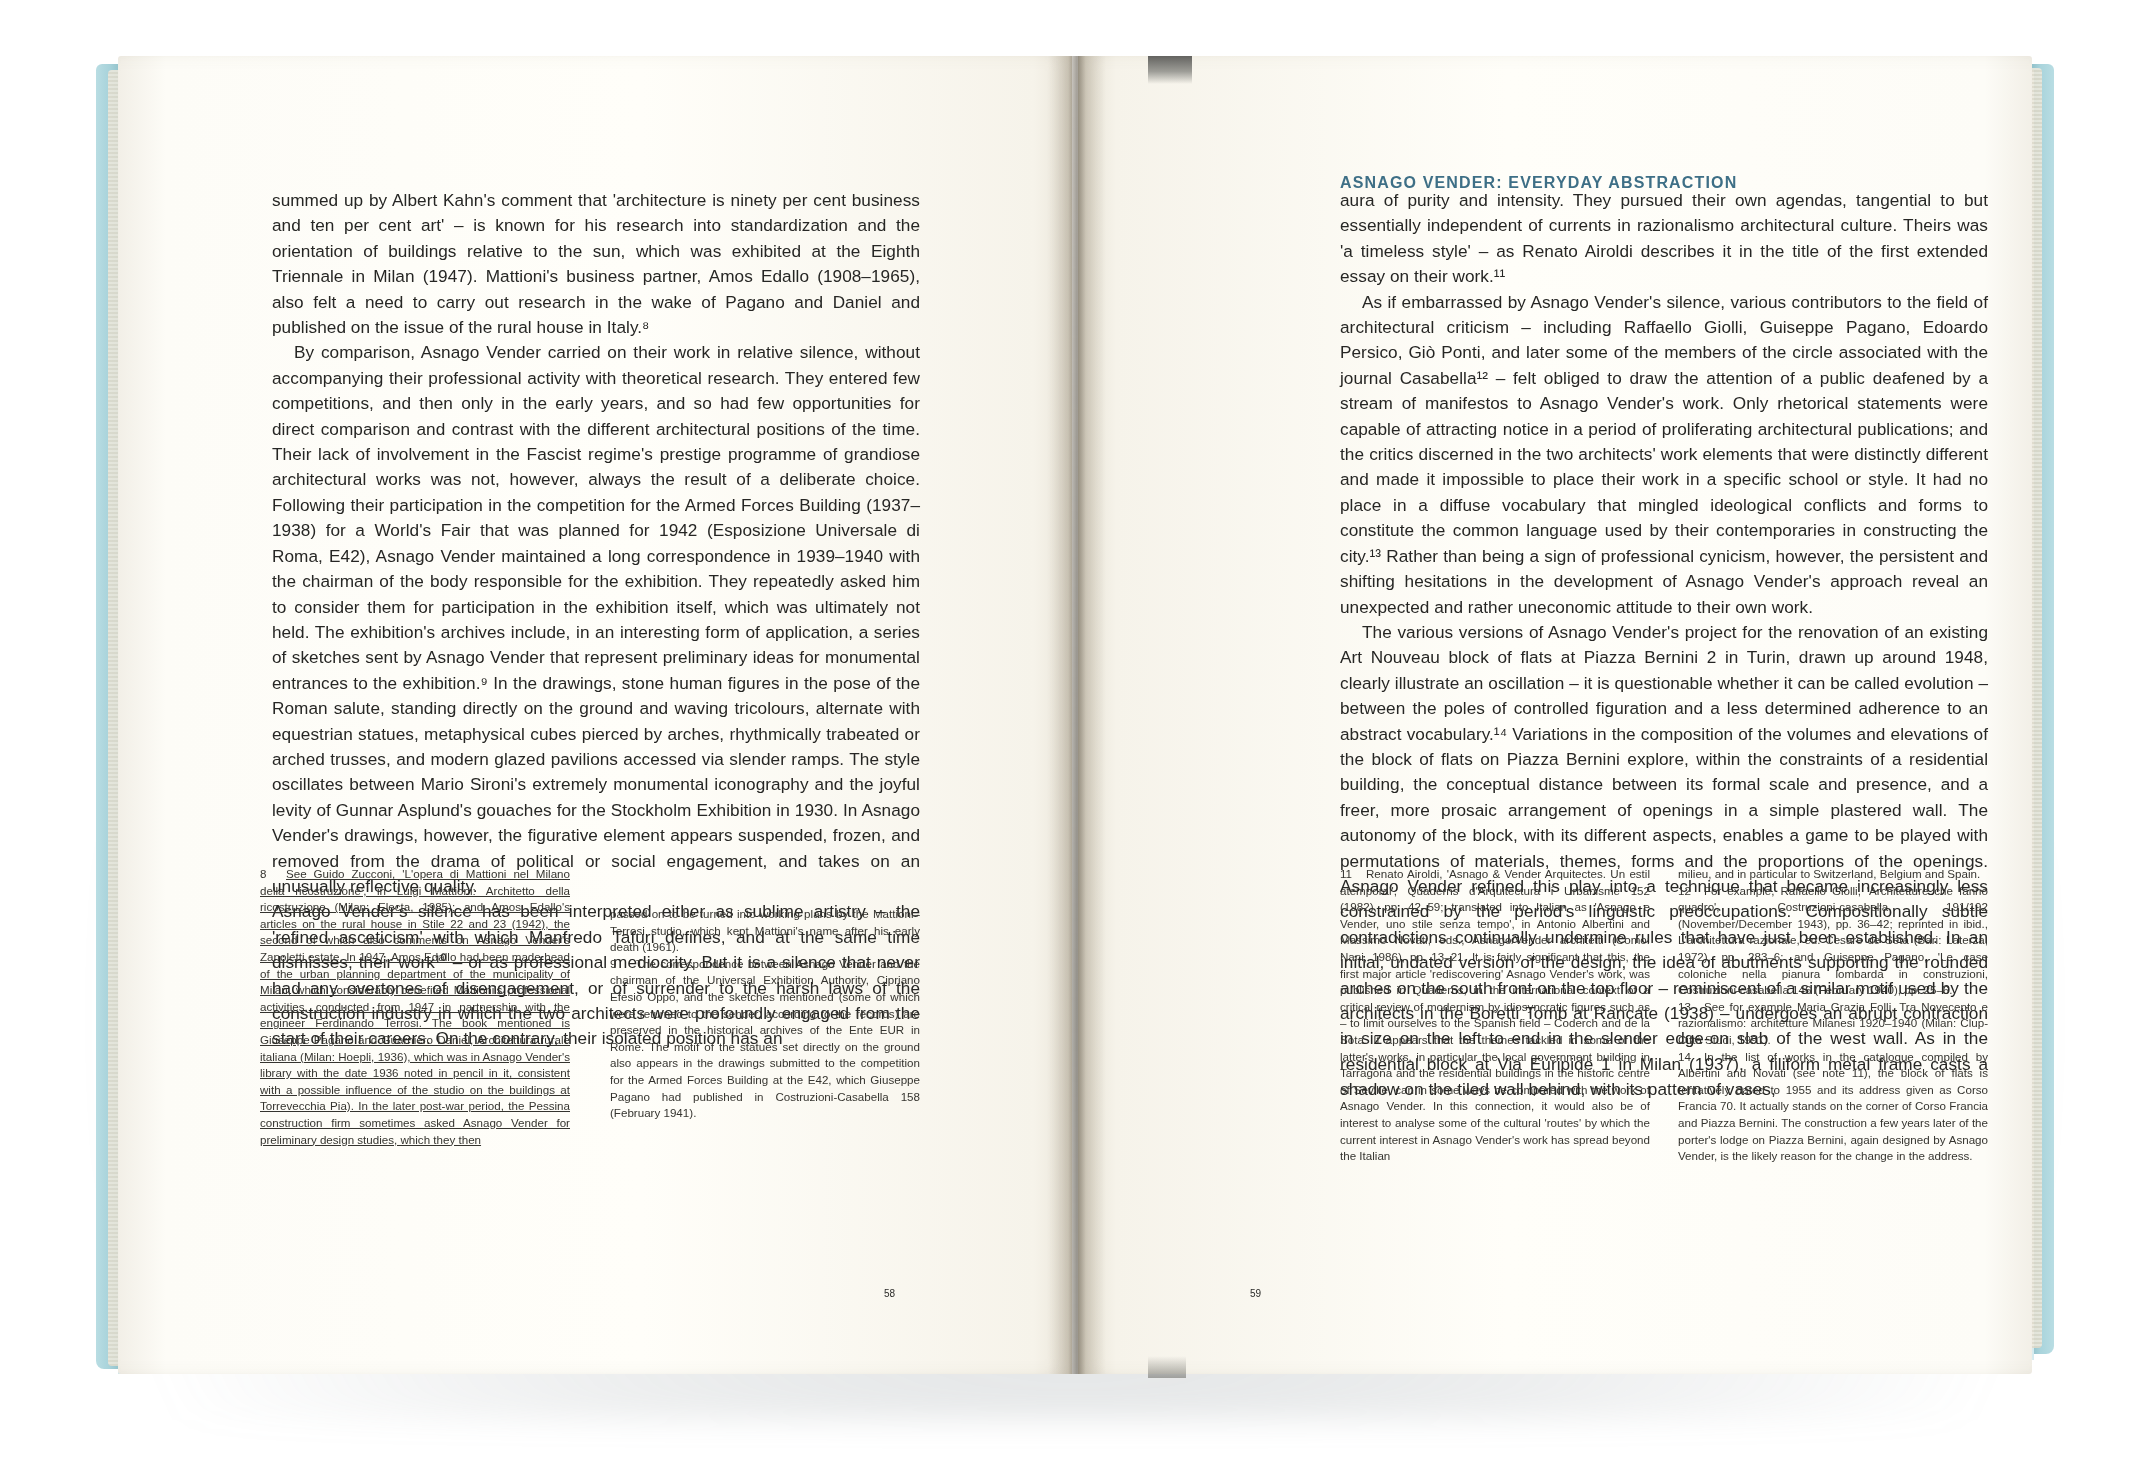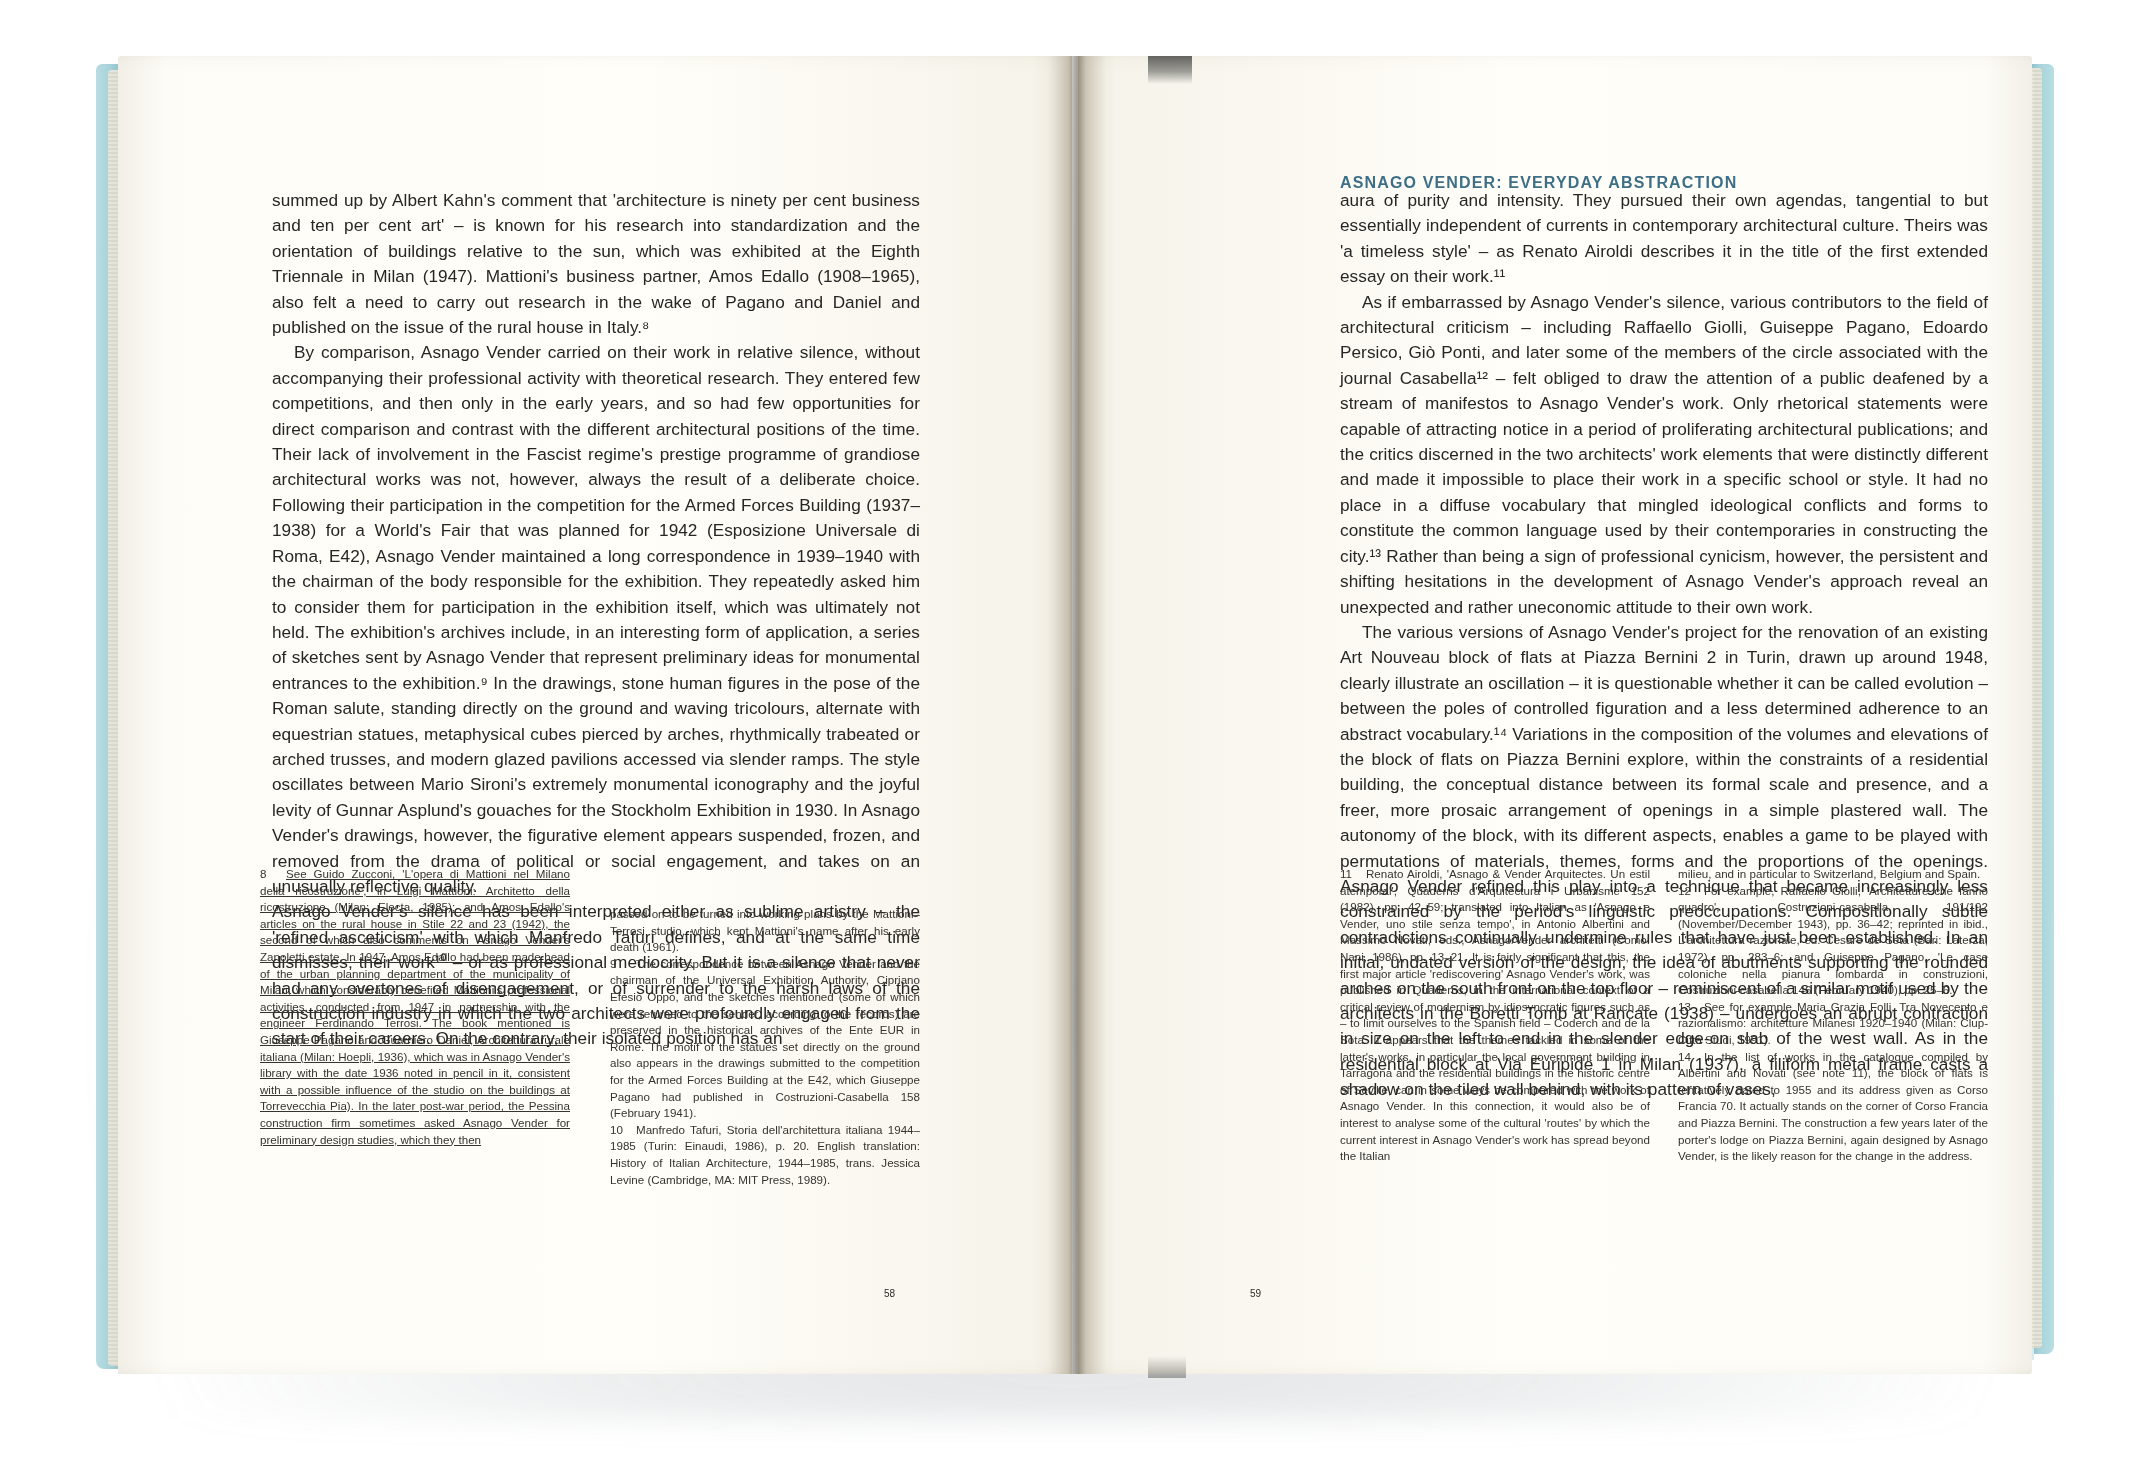--- a/index.html
+++ b/index.html
@@ -233,34 +233,31 @@
         </p>
       </div>
 
       <div class="notes" style="left: 492px; top: 810px; width: 310px; margin-top: 40px;">
         <p class="note">
           <span>passed on to be turned into working plans by the Mattioni–Terrosi studio, which kept Mattioni's name after his early death (1961).</span>
         </p>
         <p class="note">
           <span class="num">9</span><span>The correspondence between Asnago Vender and the chairman of the Universal Exhibition Authority, Cipriano Efesio Oppo, and the sketches mentioned (some of which were returned to the sender, according to the records) are preserved in the historical archives of the Ente EUR in Rome. The motif of the statues set directly on the ground also appears in the drawings submitted to the competition for the Armed Forces Building at the E42, which Giuseppe Pagano had published in Costruzioni-Casabella 158 (February 1941).</span>
         </p>
-        <p class="note">
-          <span class="num">10</span><span>Manfredo Tafuri, Storia dell'architettura italiana 1944–1985 (Turin: Einaudi, 1986), p. 20. English translation: History of Italian Architecture, 1944–1985, trans. Jessica Levine (Cambridge, MA: MIT Press, 1989).</span>
-        </p>
       </div>
 
       <div class="folio" style="left: 766px; top: 1232px;">58</div>
     </div>
 
     <div class="page right">
 
       <div class="running-head">ASNAGO VENDER: EVERYDAY ABSTRACTION</div>
 
       <div class="bodycol" style="left: 262px; top: 132px; width: 648px;">
-        <p class="first">aura of purity and intensity. They pursued their own agendas, tangential to but essentially independent of currents in contemporary architectural culture. Theirs was 'a timeless style' – as Renato Airoldi describes it in the title of the first extended essay on their work.¹¹</p>
+        <p class="first">aura of purity and intensity. They pursued their own agendas, tangential to but essentially independent of currents in razionalismo architectural culture. Theirs was 'a timeless style' – as Renato Airoldi describes it in the title of the first extended essay on their work.¹¹</p>
         <p>As if embarrassed by Asnago Vender's silence, various contributors to the field of architectural criticism – including Raffaello Giolli, Guiseppe Pagano, Edoardo Persico, Giò Ponti, and later some of the members of the circle associated with the journal Casabella¹² – felt obliged to draw the attention of a public deafened by a stream of manifestos to Asnago Vender's work. Only rhetorical statements were capable of attracting notice in a period of proliferating architectural publications; and the critics discerned in the two architects' work elements that were distinctly different and made it impossible to place their work in a specific school or style. It had no place in a diffuse vocabulary that mingled ideological conflicts and forms to constitute the common language used by their contemporaries in constructing the city.¹³ Rather than being a sign of professional cynicism, however, the persistent and shifting hesitations in the development of Asnago Vender's approach reveal an unexpected and rather uneconomic attitude to their own work.</p>
         <p>The various versions of Asnago Vender's project for the renovation of an existing Art Nouveau block of flats at Piazza Bernini 2 in Turin, drawn up around 1948, clearly illustrate an oscillation – it is questionable whether it can be called evolution – between the poles of controlled figuration and a less determined adherence to an abstract vocabulary.¹⁴ Variations in the composition of the volumes and elevations of the block of flats on Piazza Bernini explore, within the constraints of a residential building, the conceptual distance between its formal scale and presence, and a freer, more prosaic arrangement of openings in a simple plastered wall. The autonomy of the block, with its different aspects, enables a game to be played with permutations of materials, themes, forms and the proportions of the openings. Asnago Vender refined this play into a technique that became increasingly less constrained by the period's linguistic preoccupations. Compositionally subtle contradictions continually undermine rules that have just been established. In an initial, undated version of the design, the idea of abutments supporting the rounded arches on the south front on the top floor – reminiscent of a similar motif used by the architects in the Boretti Tomb at Rancate (1938) – undergoes an abrupt contraction in size on the left to end in the slender edge-on slab of the west wall. As in the residential block at Via Euripide 1 in Milan (1937), a filiform metal frame casts a shadow on the tiled wall behind, with its pattern of vases,</p>
       </div>
 
       <div class="notes" style="left: 262px; top: 810px; width: 310px;">
         <p class="note">
           <span class="num">11</span><span>Renato Airoldi, 'Asnago &amp; Vender Arquitectes. Un estil atemporal', Quaderns d'Arquitectura i Urbanisme 152 (1982), pp. 42–59; translated into Italian as 'Asnago e Vender, uno stile senza tempo', in Antonio Albertini and Massimo Novati, eds., Asnago/Vender architetti (Como: Nani, 1986), pp. 13–21. It is fairly significant that this, the first major article 'rediscovering' Asnago Vender's work, was published in Quaderns, in the international context of a critical review of modernism by idiosyncratic figures such as – to limit ourselves to the Spanish field – Coderch and de la Sota. It appears that the themes tackled in some of the latter's works, in particular the local government building in Tarragona and the residential buildings in the historic centre of Seville, can in some ways be compared with the work of Asnago Vender. In this connection, it would also be of interest to analyse some of the cultural 'routes' by which the current interest in Asnago Vender's work has spread beyond the Italian</span>
         </p>
       </div>
 

